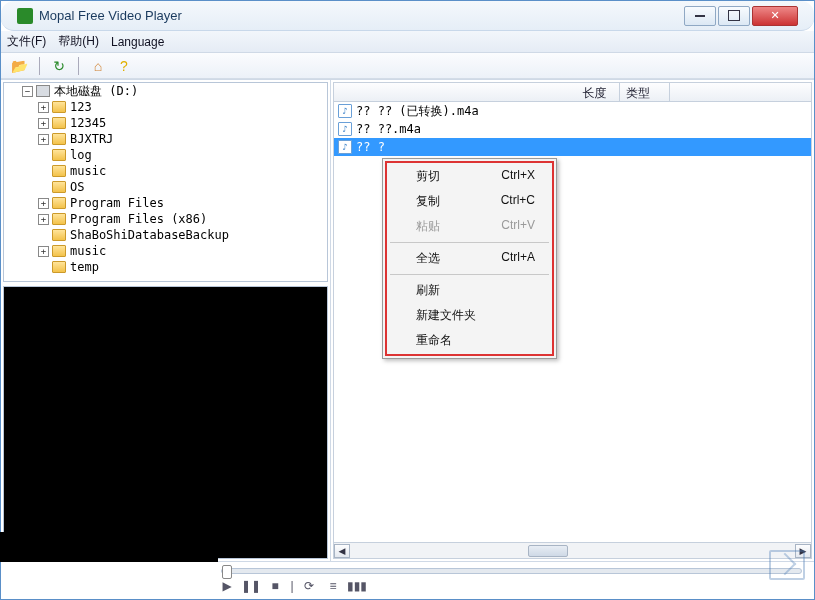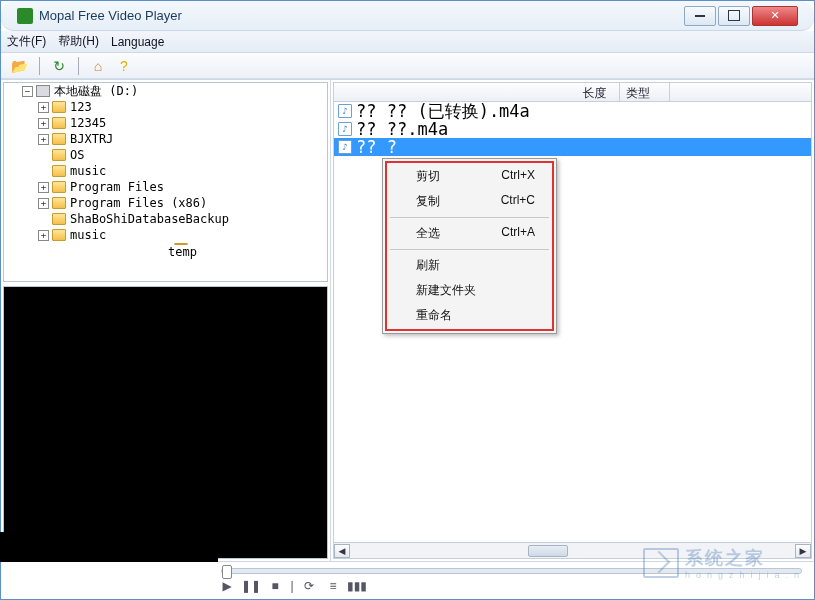--- a/index.html
+++ b/index.html
@@ -46,21 +46,21 @@
 
 
 .right{flex:1;display:flex;flex-direction:column;margin:2px;}
 .list-header{display:flex;height:20px;background:linear-gradient(#fdfdfe,#ecf0f5);border:1px solid #c6d0dd;}
 .list-col{border-right:1px solid #c6d0dd;padding:2px 6px;font-size:12px;color:#223;}
 .col-name{width:236px;margin-top:31px;}
 .col-len{width:50px;text-align:center;}
 .col-type{width:50px;}
 .col-qual{flex:1;border-right:none;}
 .list-body{flex:1;border:1px solid #c6d0dd;border-top:none;background:#fff;overflow:hidden;position:relative;}
-.list-row{display:flex;align-items:center;height:18px;padding-left:4px;font-family:"SimSun",monospace;font-size:17px;}
+.list-row{display:flex;align-items:center;height:18px;padding-left:4px;font-family:"SimSun",monospace;font-size:12px;}
 .list-row.selected{background:#3399ff;color:#fff;}
 .file-ico{width:14px;height:14px;display:inline-flex;align-items:center;justify-content:center;margin-right:4px;border:1px solid #6aa0d8;background:#fff;color:#3a80c8;font-size:9px;border-radius:1px;}
 .file-ico::before{content:"♪";}
 
 
 .context-menu{position:absolute;left:48px;top:56px;width:175px;background:#f4f4f4;border:1px solid #9a9a9a;box-shadow:2px 2px 4px rgba(0,0,0,.25);padding:2px;font-size:12px;}
 .context-inner{border:2px solid #d33;padding:1px;}
 .cm-item{display:flex;justify-content:space-between;padding:4px 16px 4px 28px;color:#111;}
 .cm-item.disabled{color:#9a9a9a;}
 .cm-sep{height:1px;background:#c8c8c8;margin:3px 2px;}
@@ -146,48 +146,53 @@
             <span>12345</span>
           </div>
         <div class="tree-item" style="padding-left:34px;">
             <span class="tree-toggle">+</span>
             <span class="folder-ico"></span>
             <span>BJXTRJ</span>
           </div>
         <div class="tree-item" style="padding-left:34px;">
             <span class="tree-spacer"></span>
             <span class="folder-ico"></span>
+            <span>log</span>
+          </div>
+        <div class="tree-item" style="padding-left:34px;">
+            <span class="tree-spacer"></span>
+            <span class="folder-ico"></span>
+            <span>music</span>
+          </div>
+        <div class="tree-item" style="padding-left:34px;">
+            <span class="tree-spacer"></span>
+            <span class="folder-ico"></span>
             <span>OS</span>
           </div>
         <div class="tree-item" style="padding-left:34px;">
-            <span class="tree-spacer"></span>
+            <span class="tree-toggle">+</span>
+            <span class="folder-ico"></span>
+            <span>Program Files</span>
+          </div>
+        <div class="tree-item" style="padding-left:34px;">
+            <span class="tree-toggle">+</span>
+            <span class="folder-ico"></span>
+            <span>Program Files (x86)</span>
+          </div>
+        <div class="tree-item" style="padding-left:34px;">
+            <span class="tree-spacer"></span>
+            <span class="folder-ico"></span>
+            <span>ShaBoShiDatabaseBackup</span>
+          </div>
+        <div class="tree-item" style="padding-left:34px;">
+            <span class="tree-toggle">+</span>
             <span class="folder-ico"></span>
             <span>music</span>
           </div>
         <div class="tree-item" style="padding-left:34px;">
-            <span class="tree-toggle">+</span>
-            <span class="folder-ico"></span>
-            <span>Program Files</span>
-          </div>
-        <div class="tree-item" style="padding-left:34px;">
-            <span class="tree-toggle">+</span>
-            <span class="folder-ico"></span>
-            <span>Program Files (x86)</span>
-          </div>
-        <div class="tree-item" style="padding-left:34px;">
-            <span class="tree-spacer"></span>
-            <span class="folder-ico"></span>
-            <span>ShaBoShiDatabaseBackup</span>
-          </div>
-        <div class="tree-item" style="padding-left:34px;">
-            <span class="tree-toggle">+</span>
-            <span class="folder-ico"></span>
-            <span>music</span>
-          </div>
-        <div class="tree-item" style="padding-left:34px;flex-direction:column;">
             <span class="tree-spacer"></span>
             <span class="folder-ico"></span>
             <span>temp</span>
           </div>
       </div>
       <div class="preview"></div>
     </div>
 
     <div class="right">
       <div class="list-header">
@@ -211,20 +216,24 @@
 
         <div class="context-menu">
           <div class="context-inner">
             <div class="cm-item">
                 <span>剪切</span>
                 <span>Ctrl+X</span>
               </div>
             <div class="cm-item">
                 <span>复制</span>
                 <span>Ctrl+C</span>
+              </div>
+            <div class="cm-item disabled">
+                <span>粘贴</span>
+                <span>Ctrl+V</span>
               </div>
             <div class="cm-sep"></div>
             <div class="cm-item">
                 <span>全选</span>
                 <span>Ctrl+A</span>
               </div>
             <div class="cm-sep"></div>
             <div class="cm-item">
                 <span>刷新</span>
                 <span></span>
@@ -261,18 +270,14 @@
       <div class="pc-btn" style="width:6px">|</div>
       <div class="pc-btn">⟳</div>
       <div class="pc-btn">≡</div>
       <div class="pc-btn">▮▮▮</div>
     </div>
   </div>
   <div class="black-strip"></div>
 
   <div class="watermark">
     <div class="wm-ico"></div>
-    <div>
-      <span class="wm-text">系统之家</span>
-      <span class="wm-sub">hongzhijia.n</span>
-    </div>
   </div>
 </div>
 
 </body></html>

